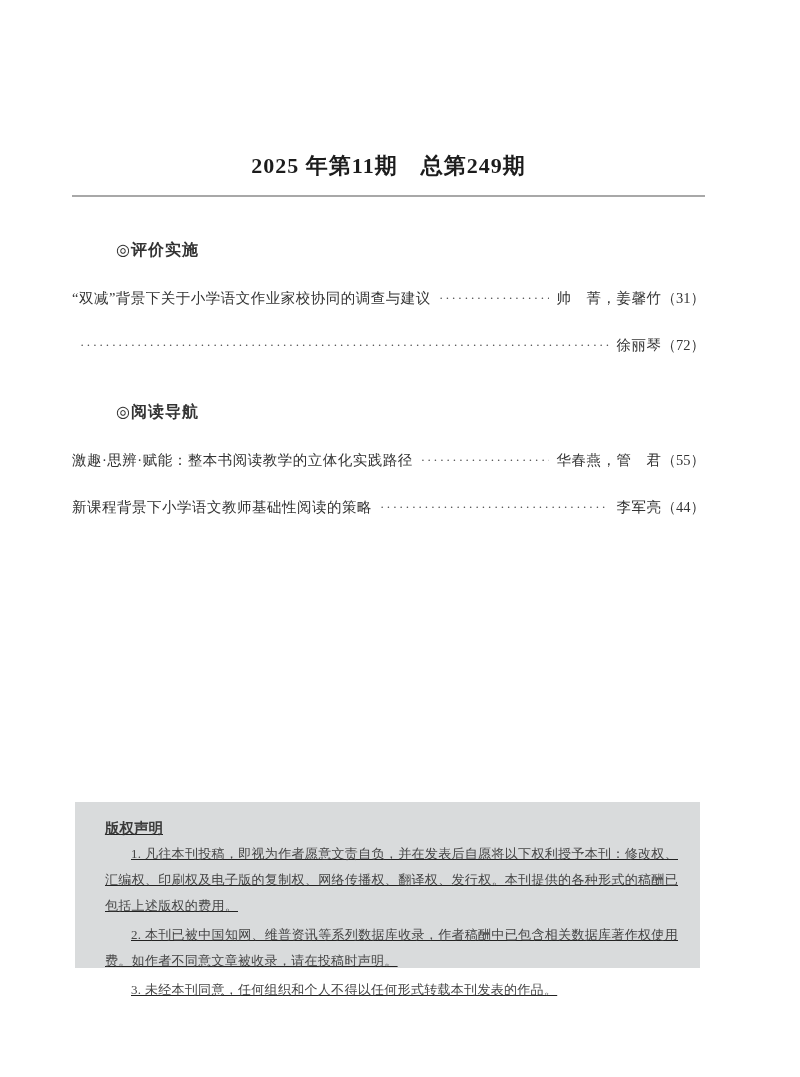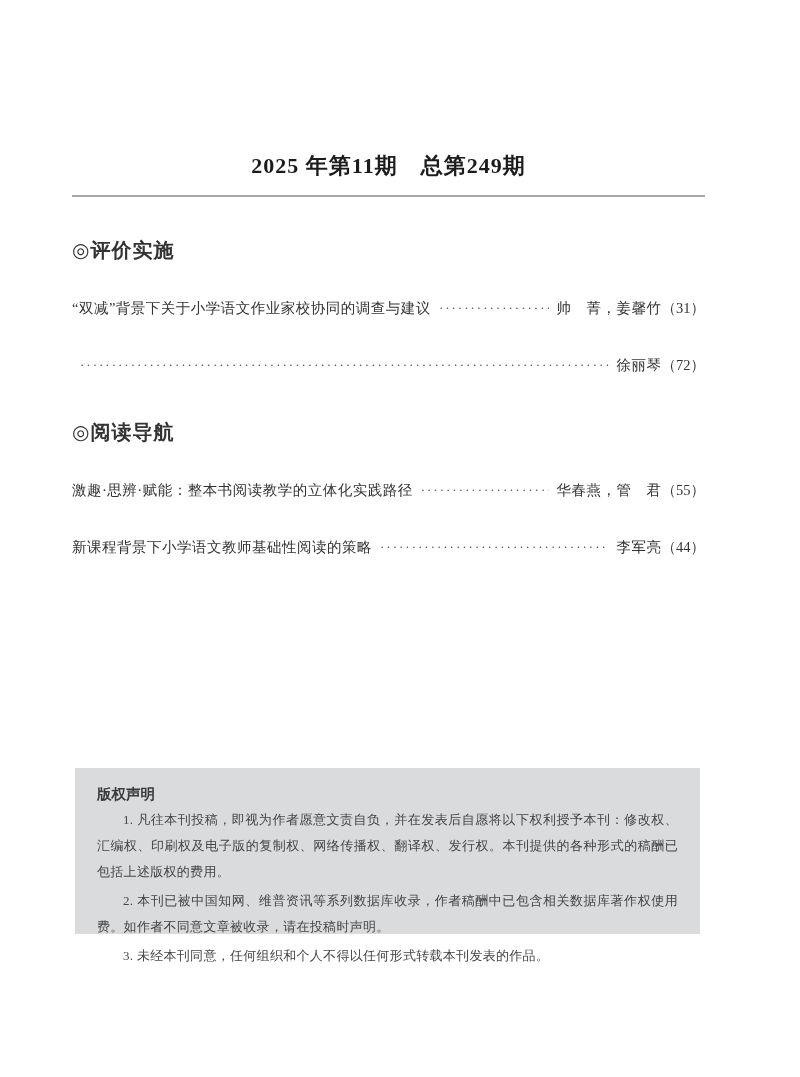--- a/index.html
+++ b/index.html
@@ -30,31 +30,32 @@
     .header-rule {
       margin-top: 13px;
       height: 2px;
       background: #a8a8a8;
       border: none;
       width: 633px;
     }
     .section-heading {
       font-family: "Liberation Sans", "DejaVu Sans", sans-serif;
       font-weight: bold;
-      font-size: 20px;
+      font-size: 16px;
       color: #333333;
       letter-spacing: 1px;
       line-height: 26px;
+      margin-left: 44px;
     }
     .section-heading.first { margin-top: 40px; }
     .section-heading.second { margin-top: 42px; }
     .toc-entry {
       display: flex;
       align-items: flex-end;
-      margin-top: 33px;
+      margin-top: 23px;
       font-size: 14.5px;
       color: #333333;
       line-height: 24px;
       white-space: nowrap;
     }
     .section .toc-entry:first-of-type { margin-top: 16px; }
     .entry-title { flex: 0 0 auto; letter-spacing: 0.5px; }
     .dot-leader {
       flex: 1 1 auto;
       overflow: hidden;
@@ -62,25 +63,26 @@
       color: #555555;
       font-size: 13px;
       letter-spacing: 2px;
       text-align: center;
     }
     .entry-authors { flex: 0 0 auto; letter-spacing: 0.5px; }
     .entry-page { flex: 0 0 auto; }
     .copyright-box {
       position: absolute;
       left: 75px;
-      top: 768px;
+      top: 802px;
       width: 625px;
       height: 166px;
       background: #d9dbdc;
-      padding: 16px 22px 10px 22px;
+      padding: 16px 22px 10px 30px;
+      text-decoration: underline;
     }
     .copyright-title {
       font-family: "Liberation Sans", "DejaVu Sans", sans-serif;
       font-weight: bold;
       font-size: 14.5px;
       color: #3a3a3a;
       line-height: 20px;
     }
     .copyright-para {
       margin-top: 3px;

